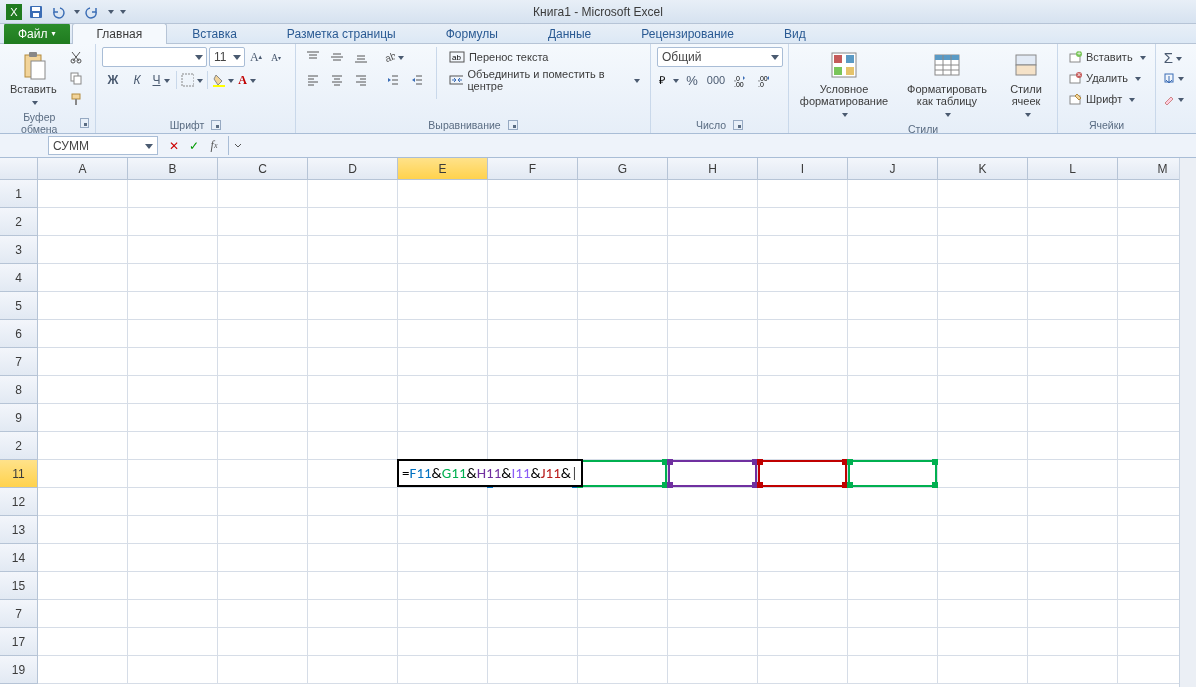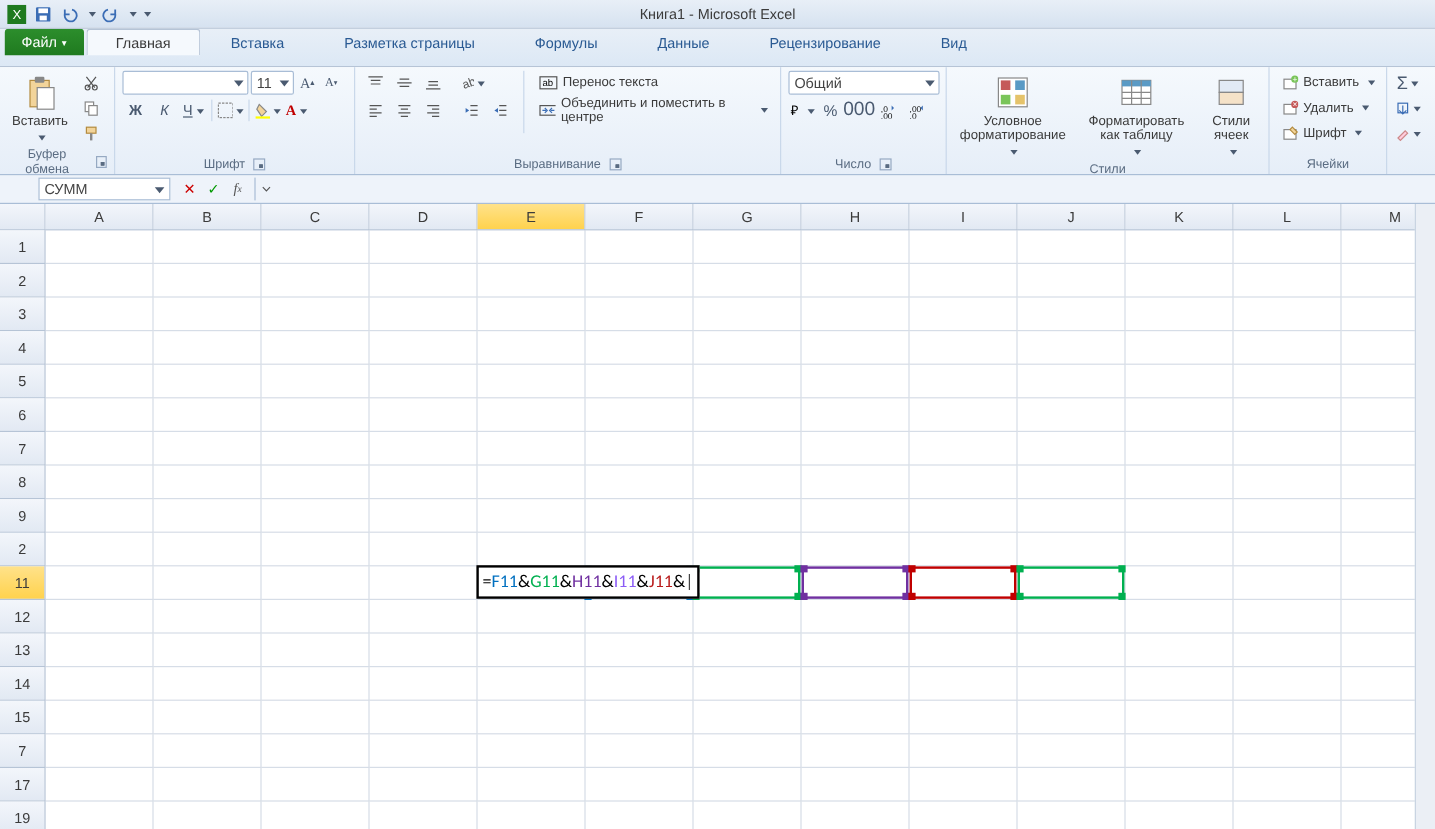--- a/index.html
+++ b/index.html
@@ -24,24 +24,24 @@
     padding: 0 4px;
     position: relative;
   }
   .qat { display: flex; align-items: center; gap: 2px; }
   .qat .btn { width: 20px; height: 20px; display:flex; align-items:center; justify-content:center; border-radius:2px; }
   .title-text { position:absolute; left:0; right:0; text-align:center; color:#3b3b3b; font-size:12px; pointer-events:none;}
   .excel-icon { width:16px; height:16px; }
 
   
   .ribbon-tabs {
-    height: 32px;
+    height: 20px;
     background: linear-gradient(#e8eff7,#dce8f5);
     display:flex;
-    align-items:flex-start;
+    align-items:center;
     padding-left:4px;
     border-bottom:1px solid #b6c4d6;
   }
   .file-tab {
     background: linear-gradient(#2c8e2c,#1f7a1f);
     color:#fff;
     font-size:12px;
     padding:3px 14px;
     border-radius:3px 3px 0 0;
     display:flex; align-items:center; gap:4px;
@@ -129,21 +129,21 @@
   
   .formula-bar {
     height:24px;
     border-bottom:1px solid #a9bdd6;
     display:flex;
     align-items:stretch;
     background:#eef3fa;
   }
   .name-box {
     width:110px; background:#fff; border:1px solid #a9bdd6;
-    margin:2px 2px 2px 32px;
+    margin:2px 2px 2px 48px;
     display:flex; align-items:center; padding:0 4px; font-size:12px;
     position:relative;
   }
   .name-box::after{content:"";position:absolute;right:4px;top:7px;border-left:4px solid transparent;border-right:4px solid transparent;border-top:5px solid #4a5a70;}
   .fb-btns { display:flex; align-items:center; padding:0 4px; }
   .fb-btn { width:20px; height:20px; display:flex; align-items:center; justify-content:center; color:#555; }
   .fb-input {
     flex:1; margin:2px; background:#fff; border:1px solid #a9bdd6;
     display:flex; align-items:center; padding:0 6px; font-size:13px;
     font-family: Calibri, sans-serif;
@@ -469,21 +469,21 @@
     <div class="group-body vstack" style="gap:3px">
       <div class="font-combo" style="width:126px">Общий</div>
       <div class="hstack">
         <span class="rbtn">
             <svg width="14" height="14">
               <text x="2" y="11" font-size="11">₽</text>
             </svg>
             <span class="chev"></span>
           </span>
         <span class="rbtn" style="font-size:13px">%</span>
-        <span class="rbtn" style="font-size:16px">000</span>
+        <span class="rbtn" style="font-size:11px">000</span>
         <span class="rbtn">
             <svg width="14" height="14">
               <text x="1" y="8" font-size="7">,0</text>
               <text x="1" y="14" font-size="7">,00</text>
               <path d="M12 5 L10 3 L10 7 Z" fill="#3b6db5"></path>
             </svg>
           </span>
         <span class="rbtn">
             <svg width="14" height="14">
               <text x="1" y="8" font-size="7">,00</text>

